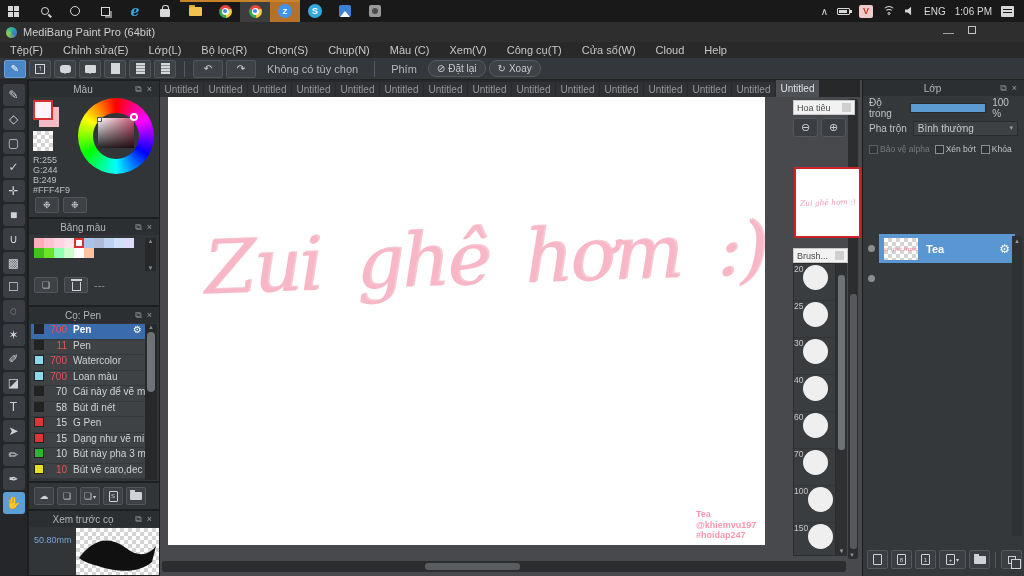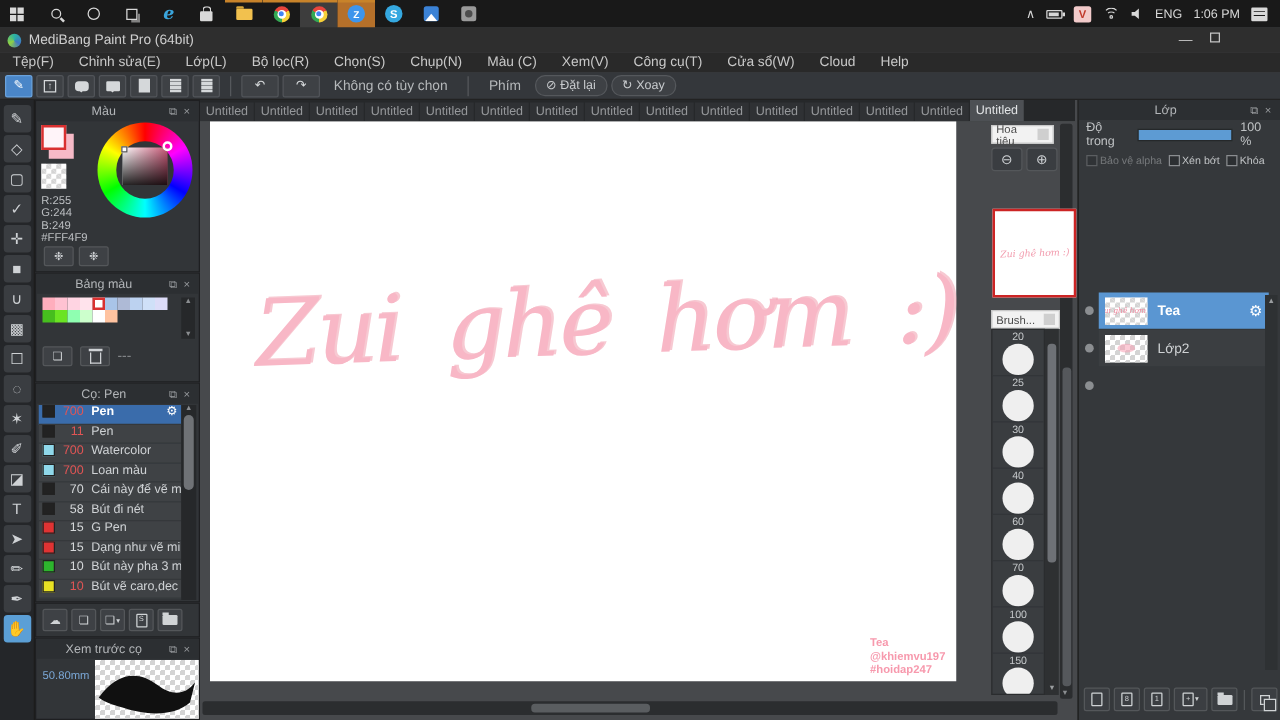--- a/index.html
+++ b/index.html
@@ -130,28 +130,28 @@
 .hscroll{position:absolute;left:2px;top:464px;width:684px;height:11px;background:#2b2d2f;border-radius:2px}
 .hthumb{position:absolute;left:263px;top:2px;width:95px;height:7px;background:#5a5d60;border-radius:3px}
 .vscroll{position:absolute;left:688px;top:2px;width:10px;height:460px;background:#2b2d2f;border-radius:2px}
 .vthumb{position:absolute;left:1.5px;top:195px;width:7px;height:255px;background:#55585c;border-radius:3px}
 .vdown{position:absolute;left:1px;bottom:1px;font-size:6px;color:#8a8d90}
 
 
 .floathead{height:15px;background:#f2f2f2;color:#4a4a4a;font-size:9px;display:flex;align-items:center;padding:0 3px;border:1px solid #c8c8c8}
 .floathead .t{flex:1}
 .floathead .box{width:9px;height:9px;background:#cfcfcf}
-#nav-title{left:793px;top:100px;width:50px}
+#nav-title{left:793px;top:100px;width:62px}
 #nav-btns{left:793px;top:118px;display:flex;gap:3px}
 .navbtn{width:25px;height:19px;background:#3a3d41;border:1px solid #54575a;border-radius:3px;color:#cfd2d5;font-size:11px;display:flex;align-items:center;justify-content:center}
 #nav-thumb{left:794px;top:167px;width:67px;height:71px;background:#fff;border:2px solid #cc2424;display:flex;align-items:center;justify-content:center}
 #nav-thumb .mini{font-family:"DejaVu Serif",serif;font-style:italic;font-size:7.5px;color:#f29cae;transform:rotate(-2deg);white-space:nowrap}
 #size-title{left:793px;top:248px;width:55px}
 #sizelist{left:793px;top:263px;width:43px;height:293px;background:#3a3d40;border:1px solid #2a2c2e;overflow:hidden}
-.szitem{height:37px;display:flex;flex-direction:column;align-items:center;border-bottom:1px solid #323538}
+.szitem{height:37px;display:flex;flex-direction:row;align-items:flex-start;border-bottom:1px solid #323538}
 .szlabel{font-size:8.5px;color:#c5c8ca;line-height:10px}
 .szcircle{width:25px;height:25px;border-radius:50%;background:#efefef;margin-top:1px}
 #sizescroll{left:836px;top:263px;width:11px;height:293px;background:#2e3032;display:flex;flex-direction:column;align-items:center}
 #sizescroll .thumb{width:7px;height:175px;background:#6e7176;border-radius:3px;margin-top:12px}
 #sizescroll .dn{margin-top:auto;font-size:6px;color:#9a9da0;padding-bottom:2px}
 
 
 #layers{left:862px;top:80px;width:162px;height:496px;background:#35383b;border-left:1px solid #1c1c1c}
 #layers .phead{background:#2c2f32}
 .lrow{display:flex;align-items:center;padding:0 6px;color:#c0c3c5;font-size:10px}
@@ -717,20 +717,27 @@
     <span class="pic">⧉</span>
     <span class="pic">×</span>
   </div>
   <div class="lrow oprow">
     <span>Độ trong</span>
     <span class="slider">
         <span class="fill"></span>
       </span>
     <span class="opval">100 %</span>
   </div>
+  <div class="lrow blendrow">
+    <span>Pha trộn</span>
+    <span class="dropdown">
+      <span>Bình thường</span>
+      <span class="dd">▾</span>
+    </span>
+  </div>
   <div class="lrow chkrow">
     <span class="chk dim">
         <span class="box"></span>
         <span>Bảo vệ alpha</span>
       </span>
     <span class="chk">
         <span class="box"></span>
         <span>Xén bớt</span>
       </span>
     <span class="chk">
@@ -748,38 +755,25 @@
           <span class="lthumb checker">
             <span class="teamini show">Zui ghê hơm :)</span>
             <span></span>
           </span>
           <span class="lname">Tea</span>
           <span class="lgear">⚙</span>
         </span>
       </div>
 
 
+
       <div class="layer">
         <span class="eyecol">
           <span class="eyedot"></span>
         </span>
-        <span class="lbody">
-          <span class="lthumb checker">
-            <span class="teamini"></span>
-            <span class="faint"></span>
-          </span>
-          <span class="lname">Lớp2</span>
-          <span class="lgear"></span>
-        </span>
-      </div>
-
-      <div class="layer">
-        <span class="eyecol">
-          <span class="eyedot"></span>
-        </span>
       </div>
     </div>
   <div id="layerscroll"><span>▲</span></div>
   <div id="layerbtns">
     <div class="lbtn">
         <span class="pgico"></span>
       </div>
     <div class="lbtn">
         <span class="pgico">8</span>
       </div>

